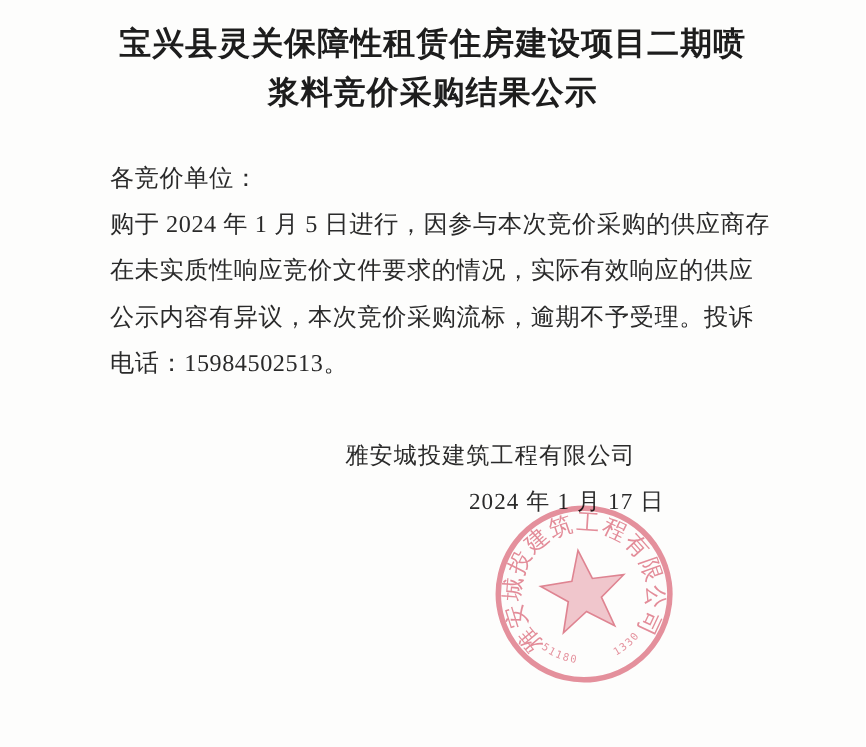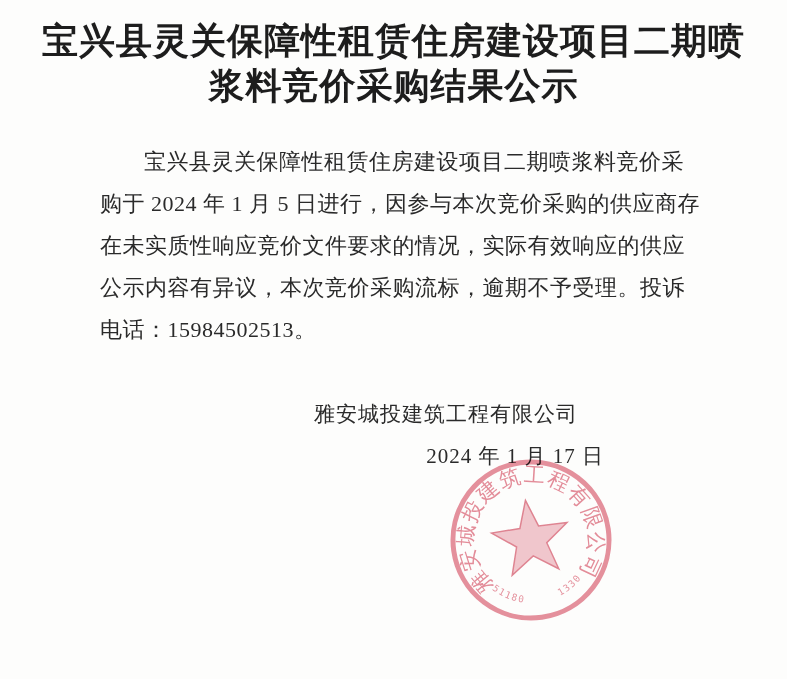--- a/index.html
+++ b/index.html
@@ -15,21 +15,21 @@
     background: #fdfdfc;
     color: #262626;
   }
   
   .doc-title {
     margin: 0;
     padding-top: 18px;
     text-align: center;
     font-family: "Liberation Sans", "DejaVu Sans", sans-serif;
     font-weight: 700;
-    font-size: 36px;
+    font-size: 29px;
     line-height: 45px;
     letter-spacing: 1px;
     color: #1d1d1d;
   }
   
   .doc-body {
     margin-top: 33px;
     margin-left: 100px;
     width: 600px;
     font-size: 22px;
@@ -86,23 +86,23 @@
 <body>
 
 <div class="page">
 
   <h1 class="doc-title">
     <div>宝兴县灵关保障性租赁住房建设项目二期喷</div>
     <div>浆料竞价采购结果公示</div>
   </h1>
 
   <div class="doc-body">
+    <div class="line">各竞价单位：</div>
 
     <div>
-      <div class="line indent">宝兴县灵关保障性租赁住房建设项目二期喷浆料竞价采</div>
       <div class="line">购于 2024 年 1 月 5 日进行，因参与本次竞价采购的供应商存</div>
       <div class="line">在未实质性响应竞价文件要求的情况，实际有效响应的供应</div>
     </div>
 
     <div>
       <div class="line">公示内容有异议，本次竞价采购流标，逾期不予受理。投诉</div>
       <div class="line">电话：15984502513。</div>
     </div>
 
     <div class="signature">

